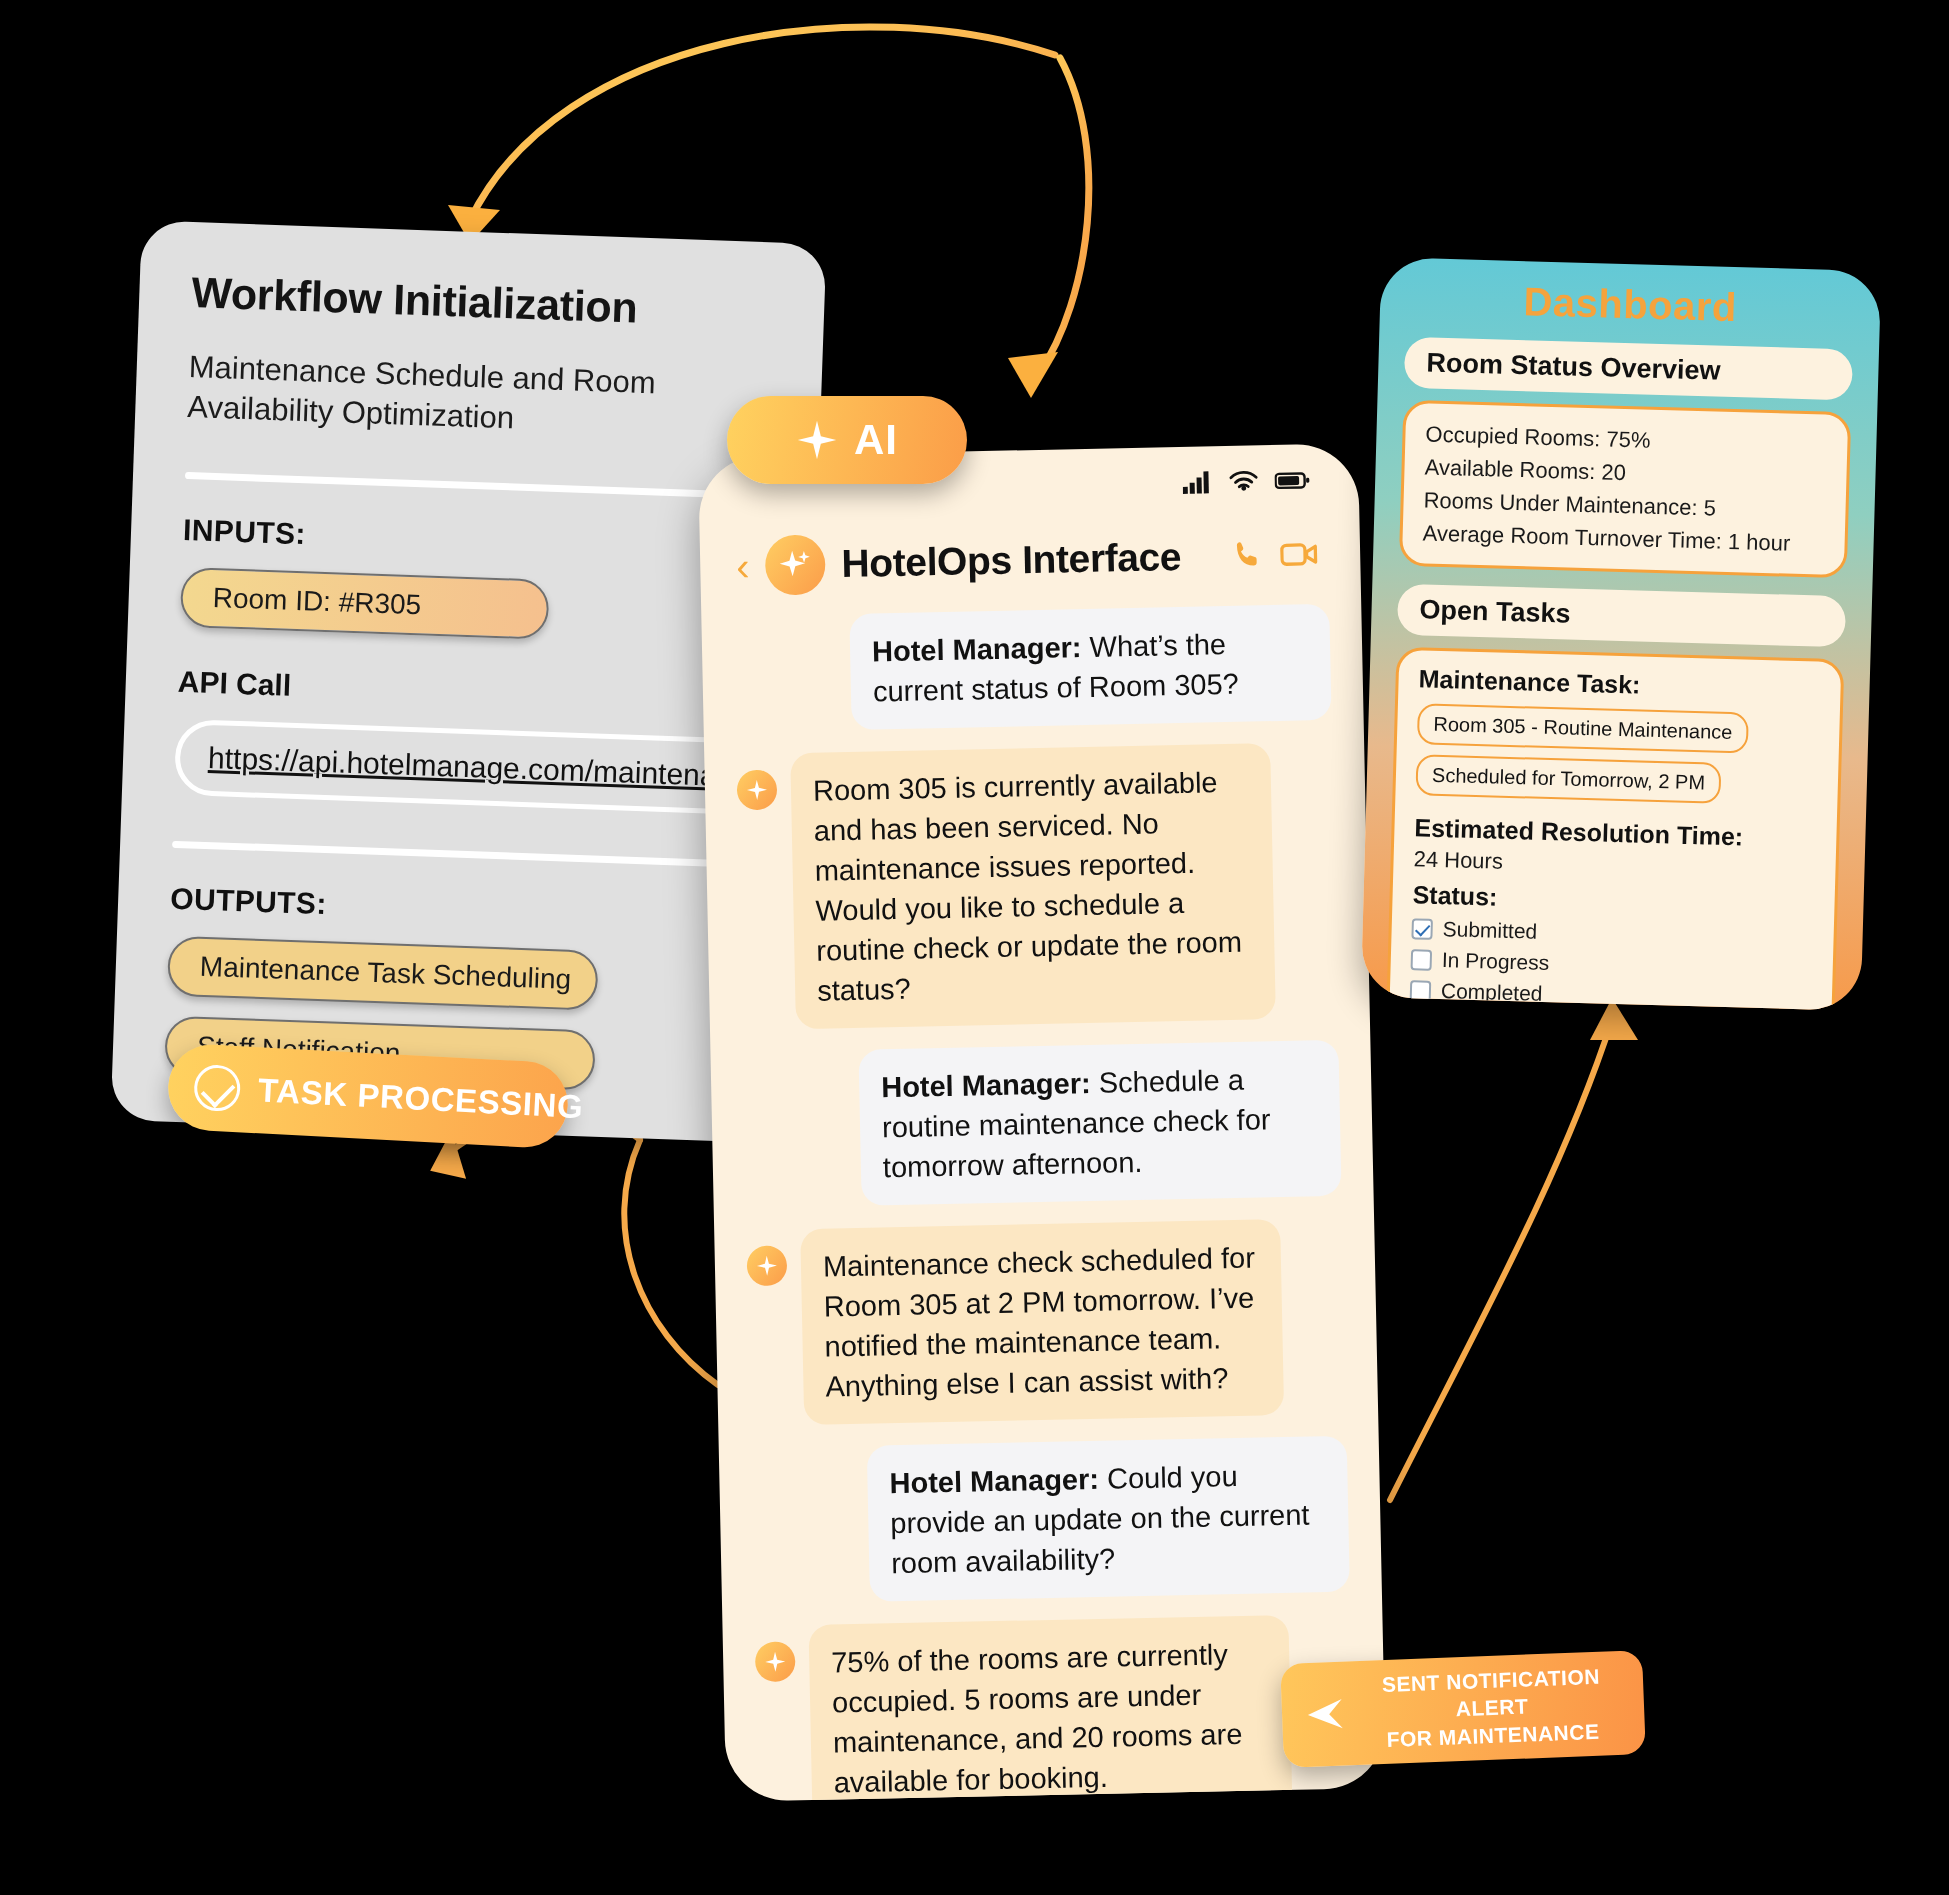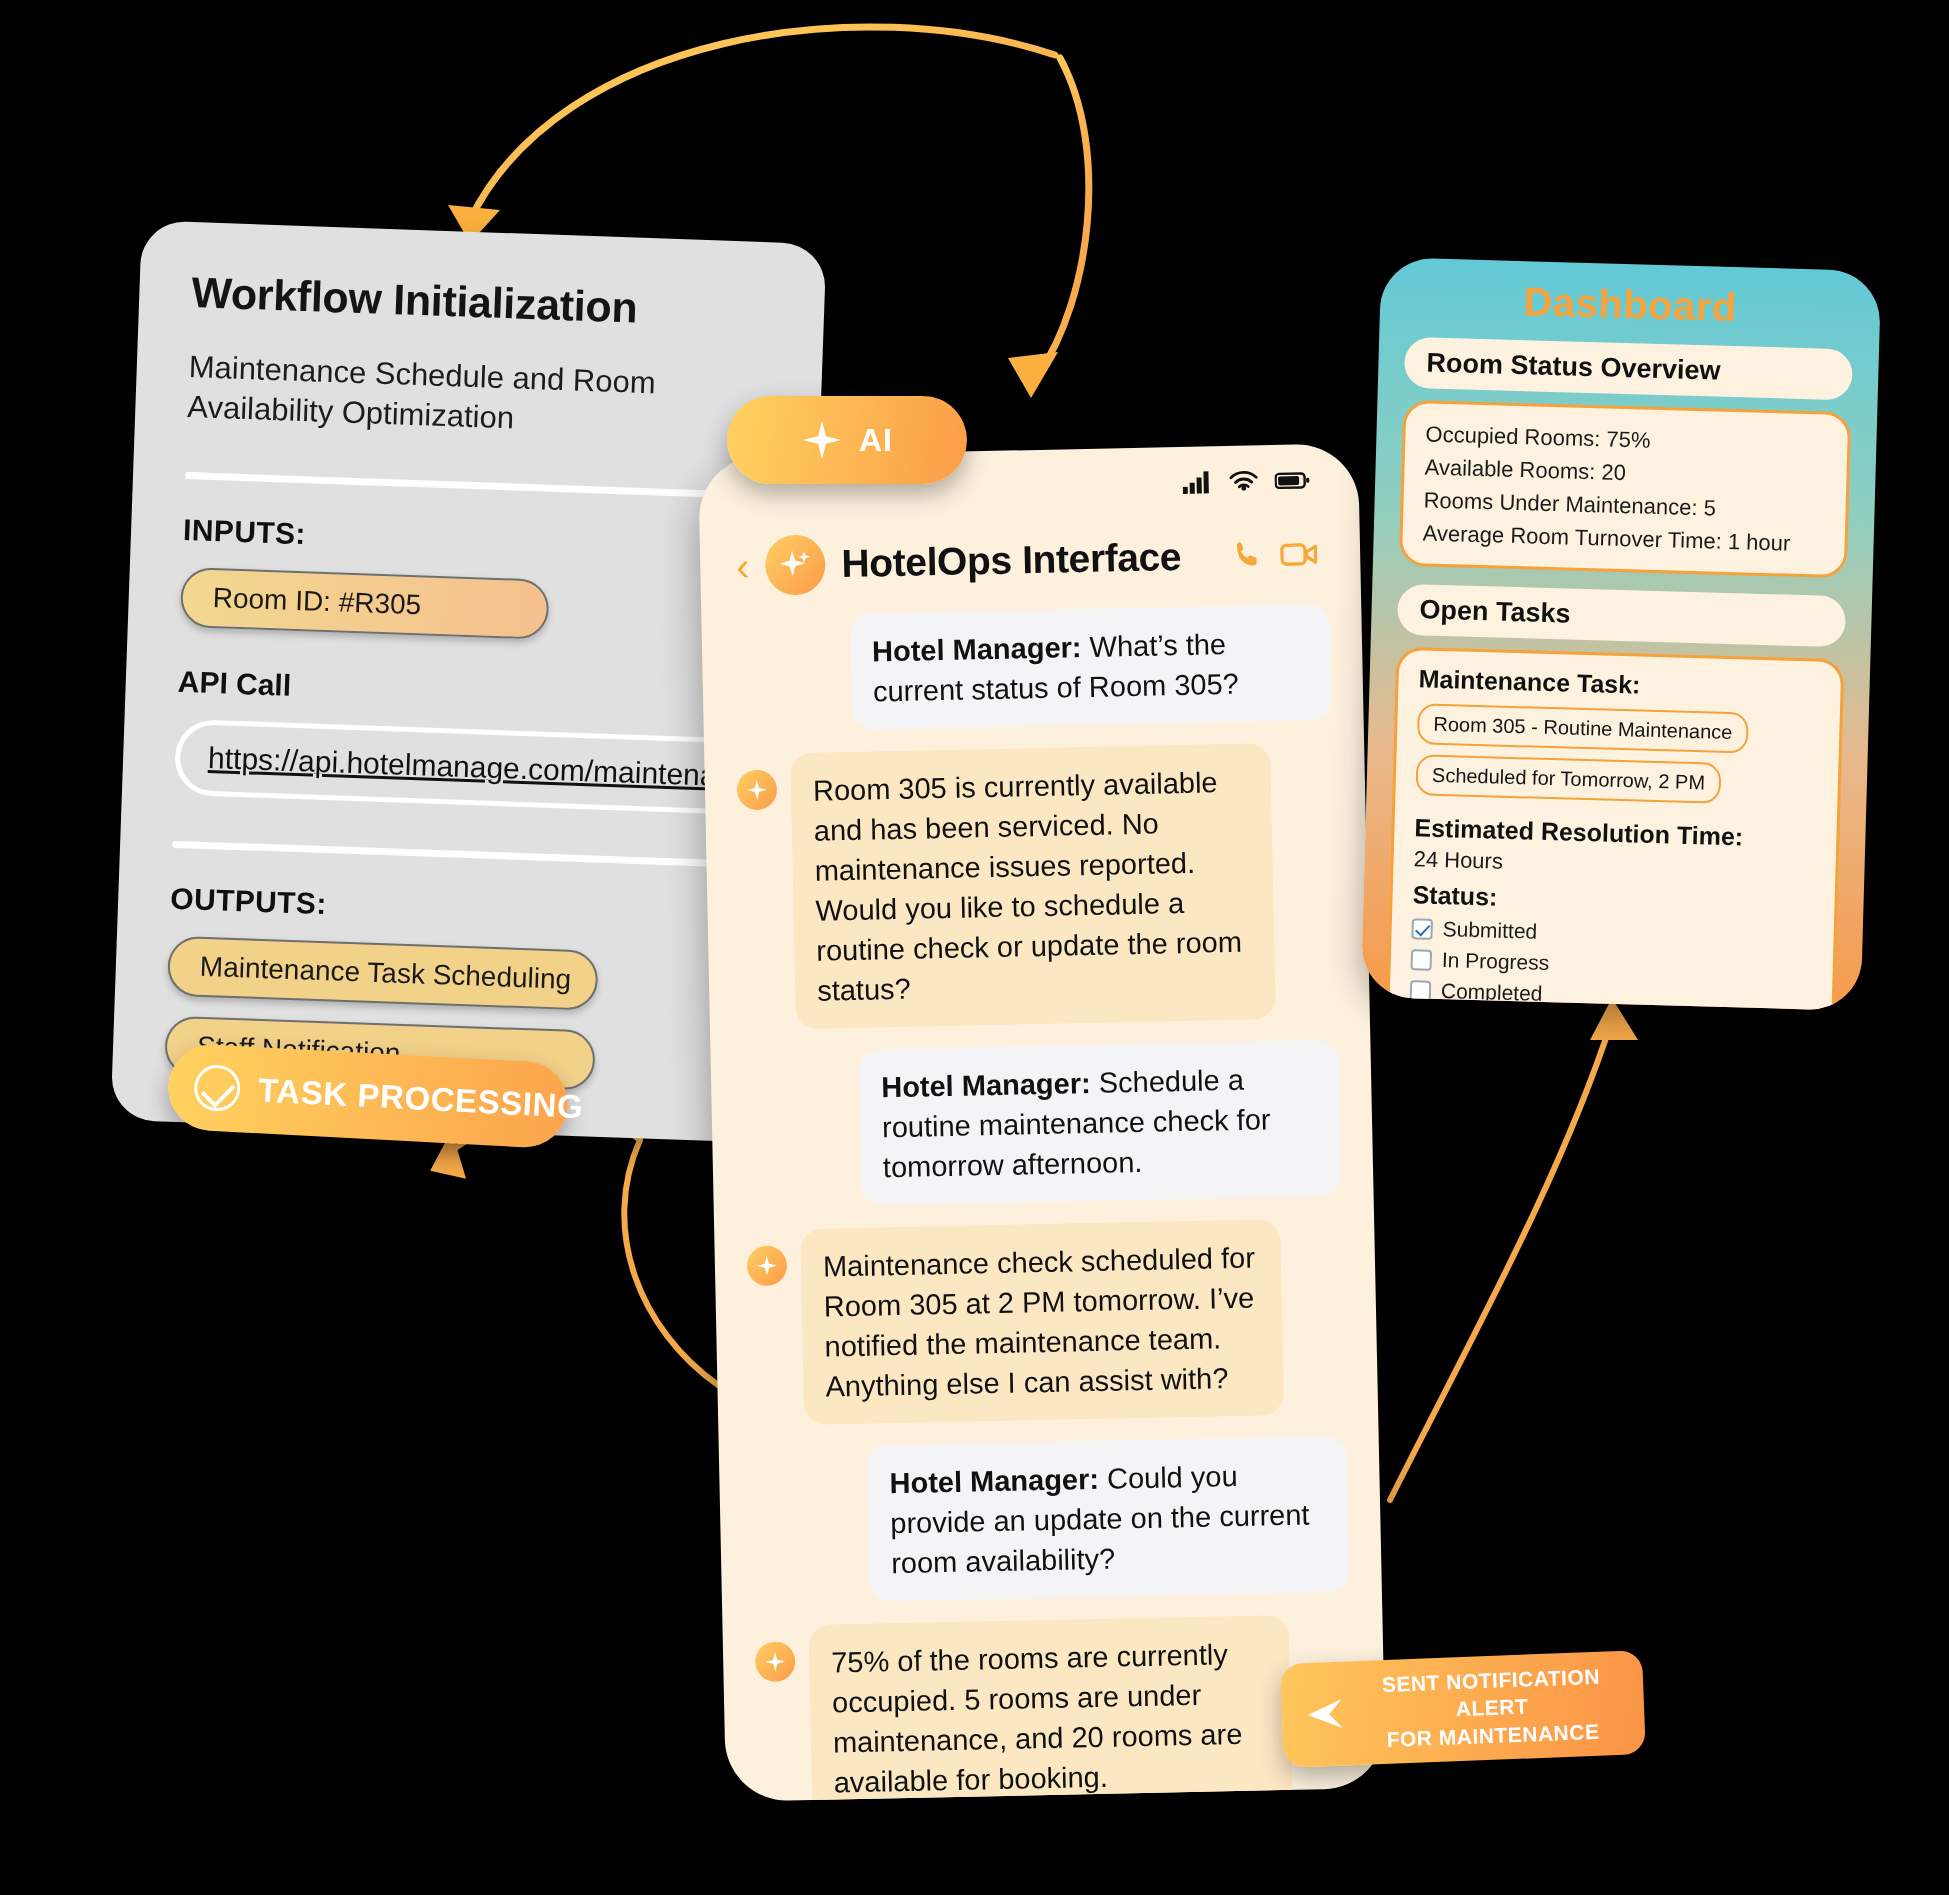--- a/index.html
+++ b/index.html
@@ -85,21 +85,21 @@
 
   
   #ai-badge {
     position: absolute; left: 727px; top: 396px;
     width: 240px; height: 88px; border-radius: 46px;
     background: linear-gradient(100deg,#ffd25f 0%, #fb9d48 100%);
     display:flex; align-items:center; justify-content:center; gap: 16px;
     box-shadow: 0 10px 24px rgba(0,0,0,.3);
     z-index: 40;
   }
-  #ai-badge .ai-text { color:#fff; font-size: 32px; font-weight: 700; letter-spacing: 1px; }
+  #ai-badge .ai-text { color:#fff; font-size: 42px; font-weight: 700; letter-spacing: 1px; }
 
   
   #phone {
     position: absolute; left: 712px; top: 450px;
     width: 660px; height: 1345px;
     background: #fdf1de;
     border-radius: 62px;
     transform: rotate(-1.2deg);
     box-shadow: 0 16px 40px rgba(0,0,0,.35);
     overflow: hidden;

